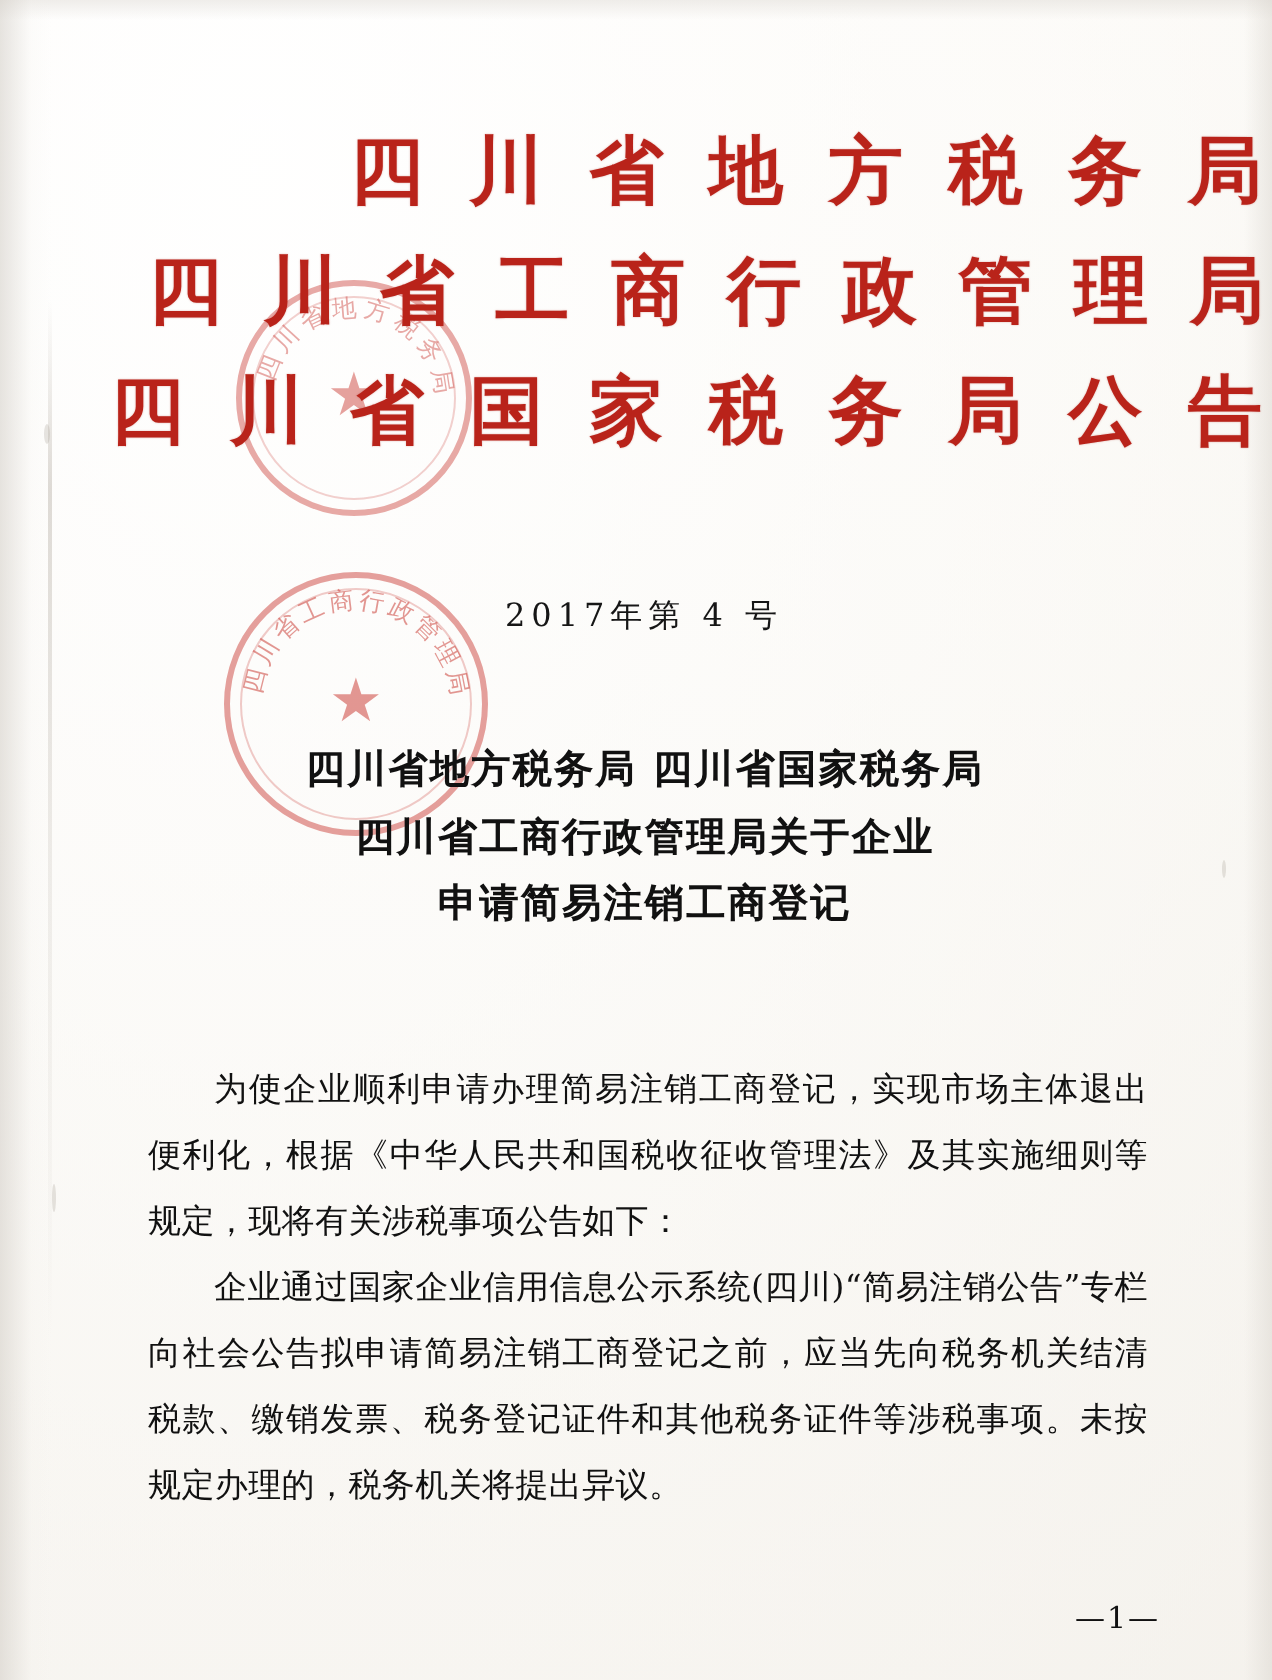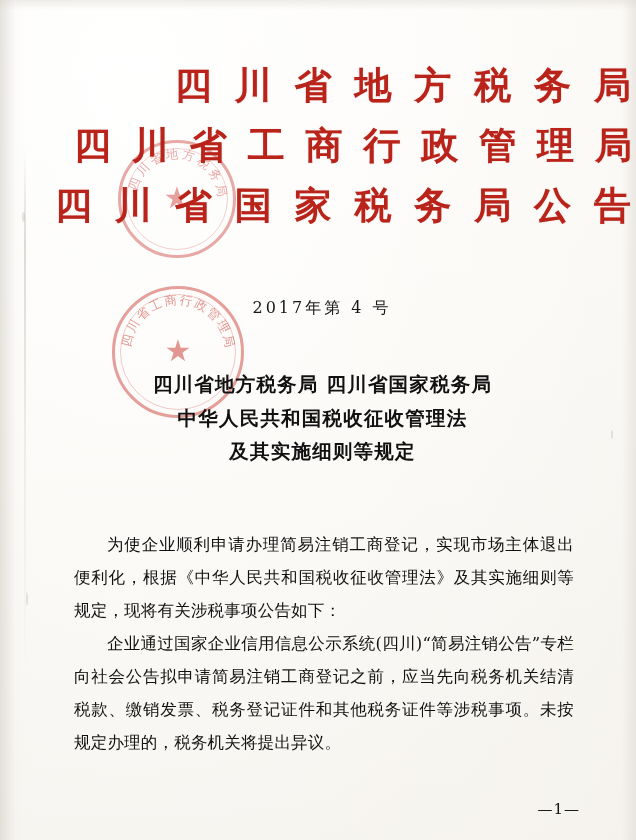--- a/index.html
+++ b/index.html
@@ -218,22 +218,22 @@
     <div class="masthead">
       <div class="mast-line l1">四 川 省 地 方 税 务 局</div>
       <div class="mast-line l3">四 川 省 工 商 行 政 管 理 局</div>
       <div class="mast-line l2">四 川 省 国 家 税 务 局  公 告</div>
     </div>
 
     <div class="issue-no">2017年第 4 号</div>
 
     <div class="title-block">
       <div class="title-line">四川省地方税务局 四川省国家税务局</div>
-      <div class="title-line">中华人民共和国税收征收管理法</div>
-      <div class="title-line">及其实施细则等规定</div>
+      <div class="title-line">四川省工商行政管理局关于企业</div>
+      <div class="title-line">申请简易注销工商登记</div>
     </div>
 
     <div class="body-text">
       <p>为使企业顺利申请办理简易注销工商登记，实现市场主体退出便利化，根据《中华人民共和国税收征收管理法》及其实施细则等规定，现将有关涉税事项公告如下：</p>
       <p>企业通过国家企业信用信息公示系统(四川)“简易注销公告”专栏向社会公告拟申请简易注销工商登记之前，应当先向税务机关结清税款、缴销发票、税务登记证件和其他税务证件等涉税事项。未按规定办理的，税务机关将提出异议。</p>
     </div>
 
     <div class="page-no">—1—</div>
 
     <div class="speck" style="left:22px; top:212px; width:3px; height:10px;"></div>

